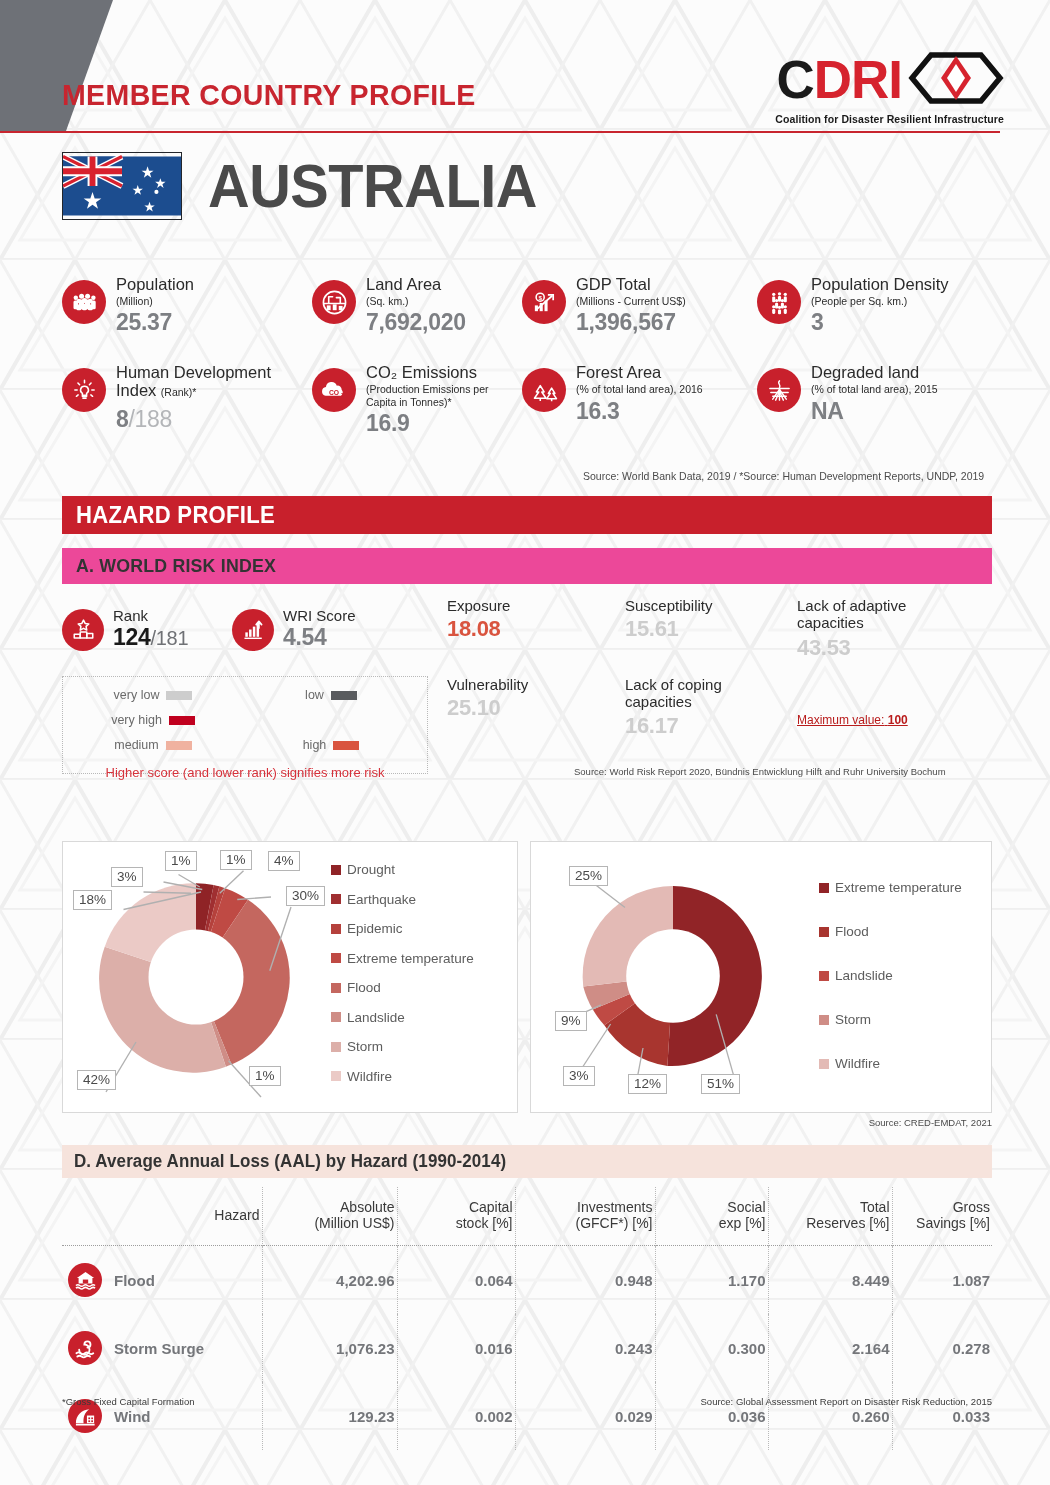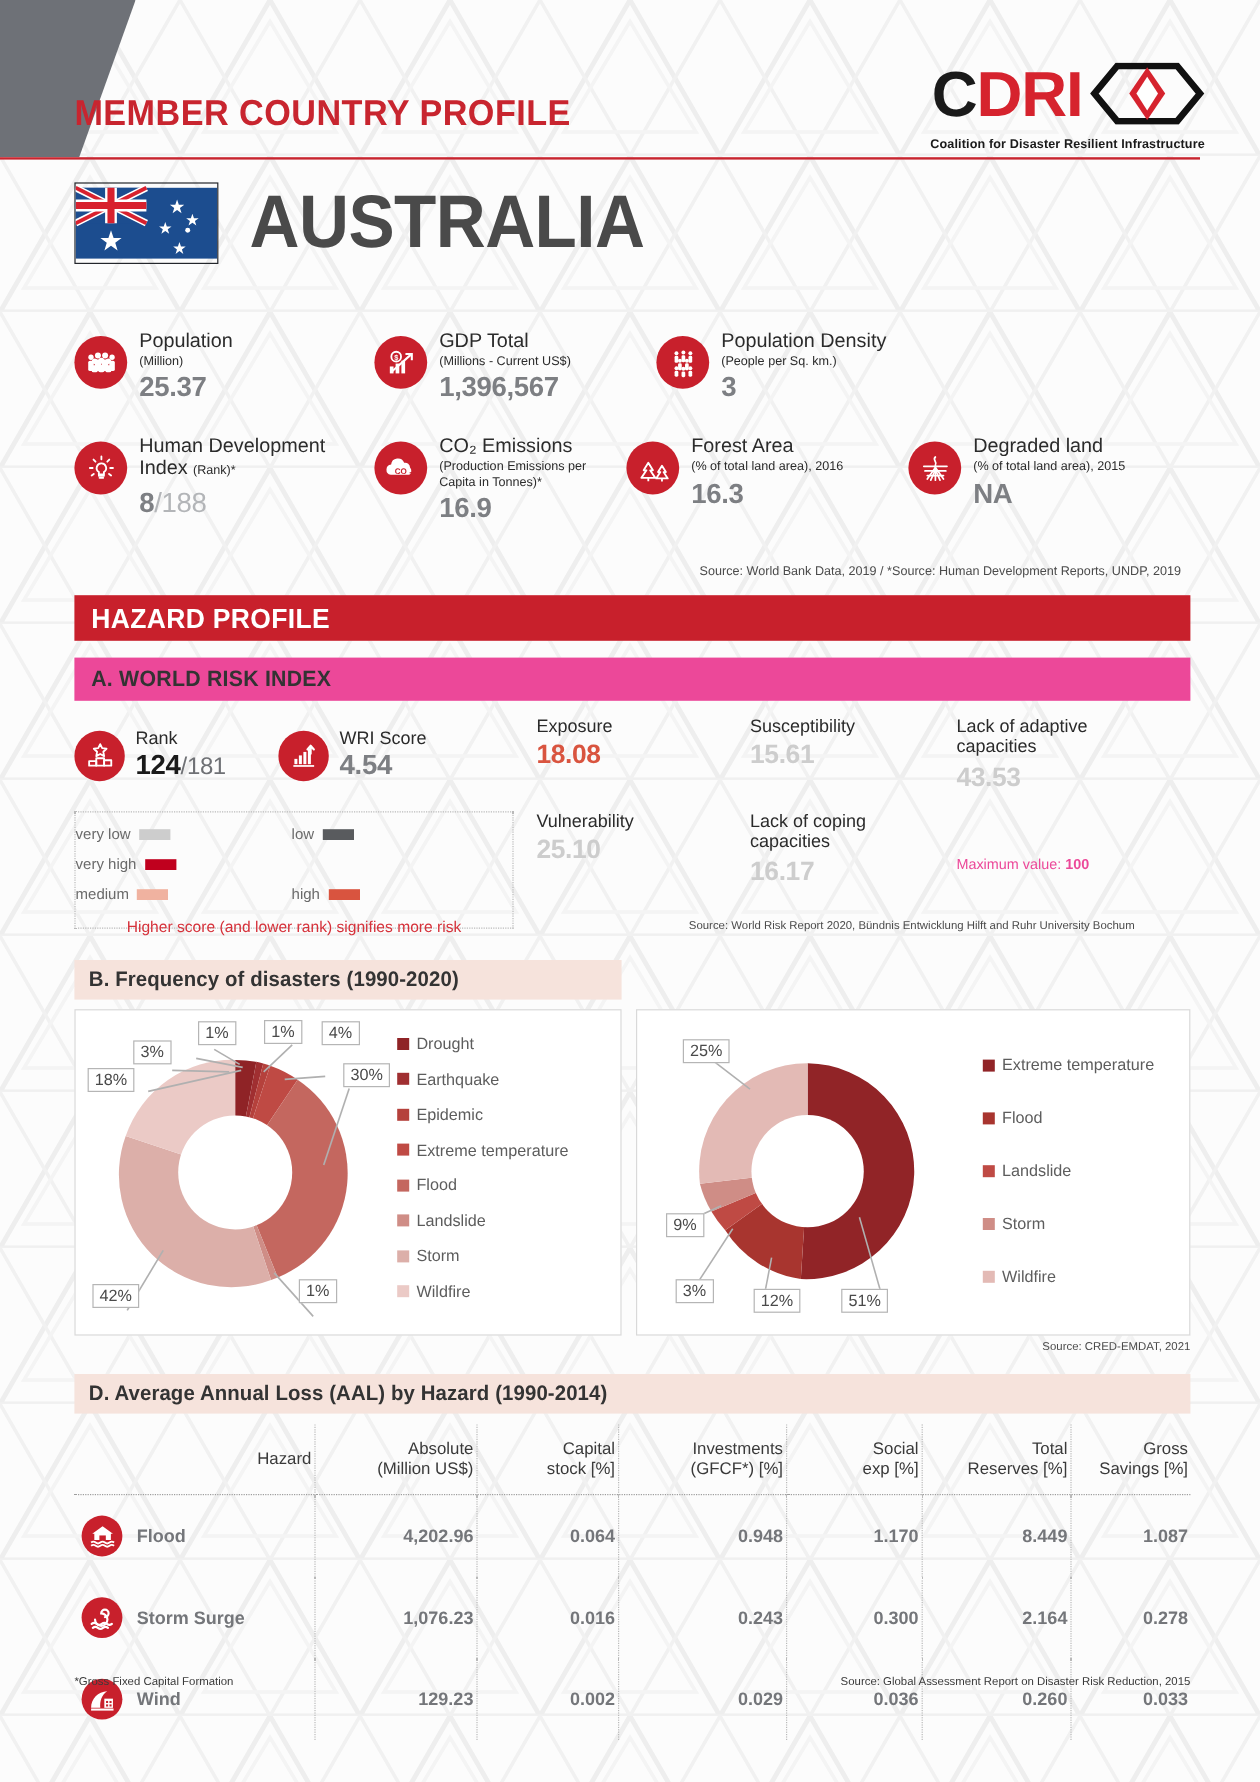--- a/index.html
+++ b/index.html
@@ -97,21 +97,21 @@
   .wri-ml { font-size: 15px; color: #2b2b2b; line-height: 1.1; }
   .wri-mv { font-size: 22px; font-weight: 800; letter-spacing: -.3px; margin-top: 1px; }
   .v-high { color: #d9543f; }
   .v-vlow { color: #cdcdcd; }
 
   .legend-box {
     position: absolute; left: 62px; top: 676px; width: 366px; height: 98px;
     border: 1.5px dotted #b9b9b9; z-index: 4; padding: 8px 0 0 0;
   }
   .lg-row { display: flex; align-items: center; height: 20px; }
-  .lg-item { display: flex; align-items: center; justify-content: flex-start; }
+  .lg-item { display: flex; align-items: center; justify-content: center; }
   .lg-item .lbl { font-size: 12.5px; color: #6a6a6a; margin-right: 7px; }
   .lg-item .sw { width: 26px; height: 9px; }
   .legend-note { font-size: 13px; color: #d6323b; margin-top: 10px; text-align: center; }
 
   .wri-src { position: absolute; left: 574px; top: 766px; font-size: 9.5px; color: #4b4b4b; z-index: 4; }
 
   
   .chart-head {
     position: absolute; height: 33px; background: #f6e3dc; display: flex; align-items: center; z-index: 4;
   }
@@ -234,20 +234,36 @@
                 <rect x="17.4" y="16" width="5.2" height="6" rx="1.6"></rect>
               </g>
           </svg>
         </span>
         <span class="stat-txt">
           <span class="stat-label">Population</span>
           <span class="stat-sub" style="display:block">(Million)</span>
           <span class="stat-val" style="display:block">25.37</span>
         </span>
       </div>
+      <div class="stat" style="width:210px">
+        <span class="stat-ico">
+          <svg width="27" height="27" viewBox="0 0 28 28" fill="none" stroke="#fff" stroke-width="1.7">
+            <circle cx="14" cy="14" r="11.5"></circle>
+            <path d="M3,15 H25 M8,15 V8 M8,8 h4 M20,15 V9 M20,9 h-4" stroke-linecap="round"></path>
+            <rect x="6" y="17" width="4" height="5" fill="#fff" stroke="none"></rect>
+            <rect x="12.2" y="16" width="4" height="6" fill="#fff" stroke="none"></rect>
+            <rect x="18.4" y="17.5" width="4" height="4.5" fill="#fff" stroke="none"></rect>
+          </svg>
+        </span>
+        <span class="stat-txt">
+          <span class="stat-label">Land Area</span>
+          <span class="stat-sub" style="display:block">(Sq. km.)</span>
+          <span class="stat-val" style="display:block">7,692,020</span>
+        </span>
+      </div>
       <div class="stat" style="width:235px">
         <span class="stat-ico">
           <svg width="27" height="27" viewBox="0 0 28 28" fill="#fff">
             <circle cx="9.5" cy="8.5" r="4.2" fill="none" stroke="#fff" stroke-width="1.6"></circle>
             <text x="9.5" y="11.4" font-size="6.4" text-anchor="middle" fill="#fff" font-family="Liberation Sans, sans-serif" font-weight="700">$</text>
             <rect x="4" y="17" width="3.2" height="6"></rect>
               <rect x="9" y="14.5" width="3.2" height="8.5"></rect>
             <rect x="14" y="12" width="3.2" height="11"></rect>
             <path d="M5,22 L22,7" stroke="#fff" stroke-width="1.8" fill="none"></path>
             <path d="M17.5,6.2 H23 V11.6" stroke="#fff" stroke-width="1.8" fill="none"></path>
@@ -415,21 +431,21 @@
       <div style="width:385px"></div>
       <div class="wri-metric" style="width:178px">
         <div class="wri-ml">Vulnerability</div>
         <div class="wri-mv v-vlow">25.10</div>
       </div>
       <div class="wri-metric" style="width:172px">
         <div class="wri-ml" style="max-width:125px">Lack of coping capacities</div>
         <div class="wri-mv v-vlow" style="margin-top:3px">16.17</div>
       </div>
       <div class="wri-metric" style="width:150px;padding-top:36px">
-        <div style="font-size:12px;color:#ec4899;">
+        <div style="font-size:12px;color:#b91c1c;text-decoration:underline;">
           <span>Maximum value:</span>
           <b>100</b>
         </div>
       </div>
     </div>
   </div>
 
   <div class="legend-box">
     <div class="lg-row">
       <div class="lg-item" style="width:180px">
@@ -455,23 +471,20 @@
       <div class="lg-item" style="width:176px">
         <span class="lbl">high</span>
         <span class="sw" style="background:#d9543f"></span>
       </div>
     </div>
     <div class="legend-note">Higher score (and lower rank) signifies more risk</div>
   </div>
 
   <div class="wri-src">Source: World Risk Report 2020, Bündnis Entwicklung Hilft and Ruhr University Bochum</div>
 
-  <div class="chart-head" style="left:62px; top:800px; width:456px;">
-    <span>B. Frequency of disasters (1990-2020)</span>
-  </div>
   <div class="chart-box" style="left:62px; top:841px; width:456px; height:272px;">
     <svg width="250" height="250" viewBox="0 0 200 200" style="position:absolute;left:8px;top:10px">
 
       <path d="M100,100 L100,25 A75,75 0 0,1 114.1,26.3 Z" fill="#8f2326"></path>
 
       <path d="M100,100 L114.1,26.3 A75,75 0 0,1 118.7,27.4 Z" fill="#a02f31"></path>
 
       <path d="M100,100 L118.7,27.4 A75,75 0 0,1 123.3,28.9 Z" fill="#b5413c"></path>
 
       <path d="M100,100 L123.3,28.9 A75,75 0 0,1 141.6,38.2 Z" fill="#bf4a44"></path>

